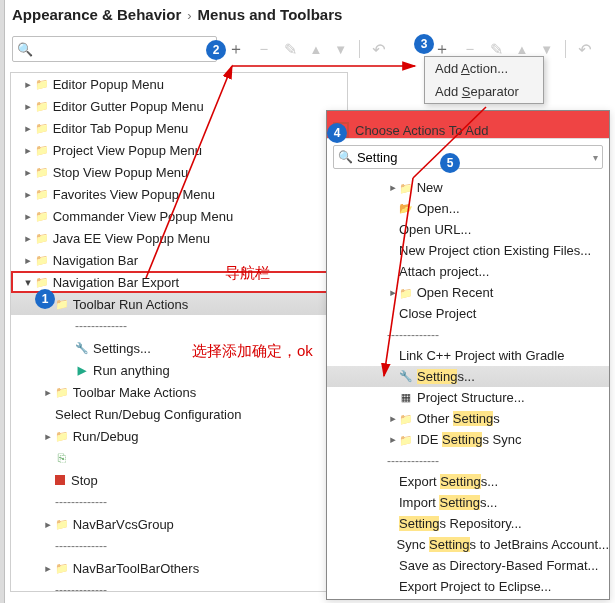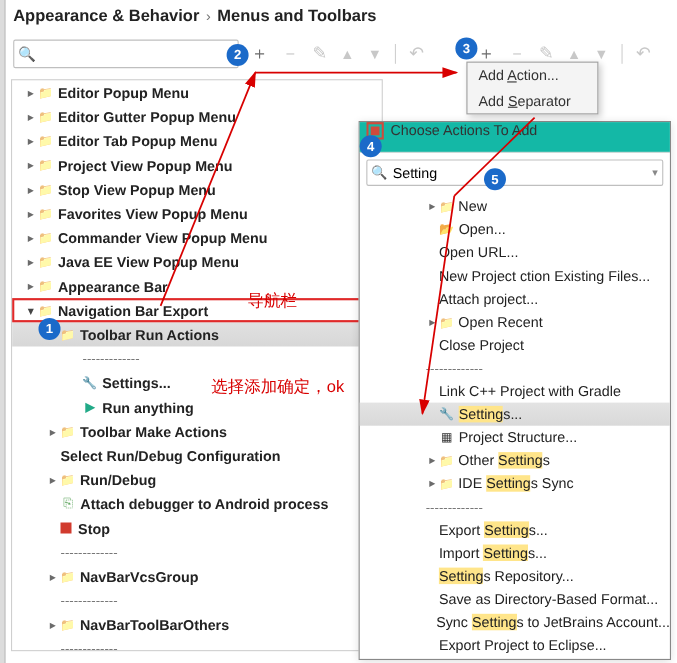--- a/index.html
+++ b/index.html
@@ -20,37 +20,37 @@
   .toolbar span.sm { font-size:13px; }
   .toolbar .sep { width:1px; height:18px; background:#d0d0d0;}
 
   .tree { position:absolute; left:10px; top:72px; width:338px; border:1px solid #cfcfcf; height:520px; overflow:hidden; background:#fff; }
   .row { display:flex; align-items:center; height:22px; white-space:nowrap; padding-left:4px;}
   .arrow { width:14px; text-align:center; color:#6b6b6b; font-size:11px; }
   .arrow.open { color:#444;}
   .spacer { display:inline-block; }
   .folder { color:#cfa95e; margin-right:4px; font-size:12px;}
   .folder::before{content:"📁"; filter:grayscale(40%) brightness(110%); font-size:11px;}
-  .txt { color:#222;font-weight:bold; }
+  .txt { color:#222; }
   .row.sel { background:linear-gradient(#e1e1e1,#d7d7d7); }
   .row.hl { outline:2px solid #e02a2a; outline-offset:-2px; }
   .dash { color:#777; font-size:12px;}
   .ic { width:14px; height:14px; margin-right:4px; display:inline-flex; align-items:center; justify-content:center; font-size:11px;}
   .green { color:#2a8; font-weight:bold; }
   .redsq { width:10px;height:10px;background:#d13b2e;margin-right:6px;}
   .attach { color:#6a6; }
 
   .anno-red { position:absolute; color:#d80000; font-size:15px; pointer-events:none; z-index:30;}
   .badge { position:absolute; width:20px; height:20px; border-radius:50%; background:#1b6ac9; color:#fff; font-size:12px; font-weight:bold; display:flex; align-items:center; justify-content:center; z-index:35; pointer-events:none;}
 
   .menu { position:absolute; left:424px; top:56px; width:120px; border:1px solid #a0a0a0; background:#f4f4f4; box-shadow:2px 2px 6px rgba(0,0,0,.2); z-index:20;}
   .menu .mi { padding:4px 10px; font-size:13px; cursor:default;}
 
   .dialog { position:absolute; left:326px; top:110px; width:284px; height:490px; border:1px solid #888; background:#fff; box-shadow:0 2px 8px rgba(0,0,0,.15); z-index:15;}
-  .dlg-title { height:28px; display:flex; align-items:flex-start; padding:0 6px; border-bottom:1px solid #ddd; font-size:13px; color:#333; background:#14b8a6;}
+  .dlg-title { height:28px; display:flex; align-items:flex-end; padding:0 6px; border-bottom:1px solid #ddd; font-size:13px; color:#333; background:#ef4444;}
   .dlg-title .ico{ width:16px;height:16px; margin-right:6px; display:flex;align-items:center;justify-content:center;}
   .dlg-search { margin:6px; height:24px; border:1px solid #bfbfbf; border-radius:2px; display:flex; align-items:center; padding:0 4px;}
   .dlg-search .mag{color:#888;font-size:12px;}
   .dlg-search input{flex:1;border:none;outline:none;font-size:13px;padding-left:4px;}
   .dlg-search .dd{color:#888;font-size:10px;}
   .match { background:#ffe58a; }
   .dlg-tree { padding:2px 0;}
   .dlg-row { display:flex; align-items:center; height:21px; padding-left:6px; white-space:nowrap; font-size:13px;}
   .dlg-row.sel { background:linear-gradient(#e3e3e3,#d9d9d9);}
   .dlg-row .arrow{width:12px;}
@@ -140,21 +140,21 @@
     <div class="row">
       <span class="spacer" style="width:6px"></span>
       <span class="arrow ">▸</span>
       <span class="folder"></span>
       <span class="txt">Java EE View Popup Menu</span>
     </div>
     <div class="row">
       <span class="spacer" style="width:6px"></span>
       <span class="arrow ">▸</span>
       <span class="folder"></span>
-      <span class="txt">Appearance Bar</span>
+      <span class="txt">Navigation Bar</span>
     </div>
     <div class="row hl">
       <span class="spacer" style="width:6px"></span>
       <span class="arrow open">▾</span>
       <span class="folder"></span>
       <span class="txt">Navigation Bar Export</span>
     </div>
     <div class="row sel">
       <span class="spacer" style="width:26px"></span>
       <span class="arrow open">▾</span>
@@ -192,21 +192,20 @@
     <div class="row">
       <span class="spacer" style="width:26px"></span>
       <span class="arrow ">▸</span>
       <span class="folder"></span>
       <span class="txt">Run/Debug</span>
     </div>
     <div class="row">
       <span class="spacer" style="width:26px"></span>
       <span style="width:14px"></span>
       <span class="ic attach">⎘</span>
-      <span class="txt">Attach debugger to Android process</span>
     </div>
     <div class="row">
       <span class="spacer" style="width:26px"></span>
       <span style="width:14px"></span>
       <span class="redsq"></span>
       <span class="txt">Stop</span>
     </div>
     <div class="row">
       <span class="spacer" style="width:26px"></span>
       <span style="width:14px"></span>
@@ -343,26 +342,26 @@
         <span class="lbl">Import <span class="match">Setting</span>s...</span>
       </div>
       <div class="dlg-row">
         <span style="width:54px"></span>
         <span style="width:12px"></span>
         <span class="lbl"><span class="match">Setting</span>s Repository...</span>
       </div>
       <div class="dlg-row">
         <span style="width:54px"></span>
         <span style="width:12px"></span>
+        <span class="lbl">Sync <span class="match">Setting</span>s to JetBrains Account...</span>
+      </div>
+      <div class="dlg-row">
+        <span style="width:54px"></span>
+        <span style="width:12px"></span>
         <span class="lbl">Save as Directory-Based Format...</span>
-      </div>
-      <div class="dlg-row">
-        <span style="width:54px"></span>
-        <span style="width:12px"></span>
-        <span class="lbl">Sync <span class="match">Setting</span>s to JetBrains Account...</span>
       </div>
       <div class="dlg-row">
         <span style="width:54px"></span>
         <span style="width:12px"></span>
         <span class="lbl">Export Project to Eclipse...</span>
       </div>
     </div>
 </div>
 
 <div class="anno-red" style="left:225px; top:264px;">导航栏</div>

